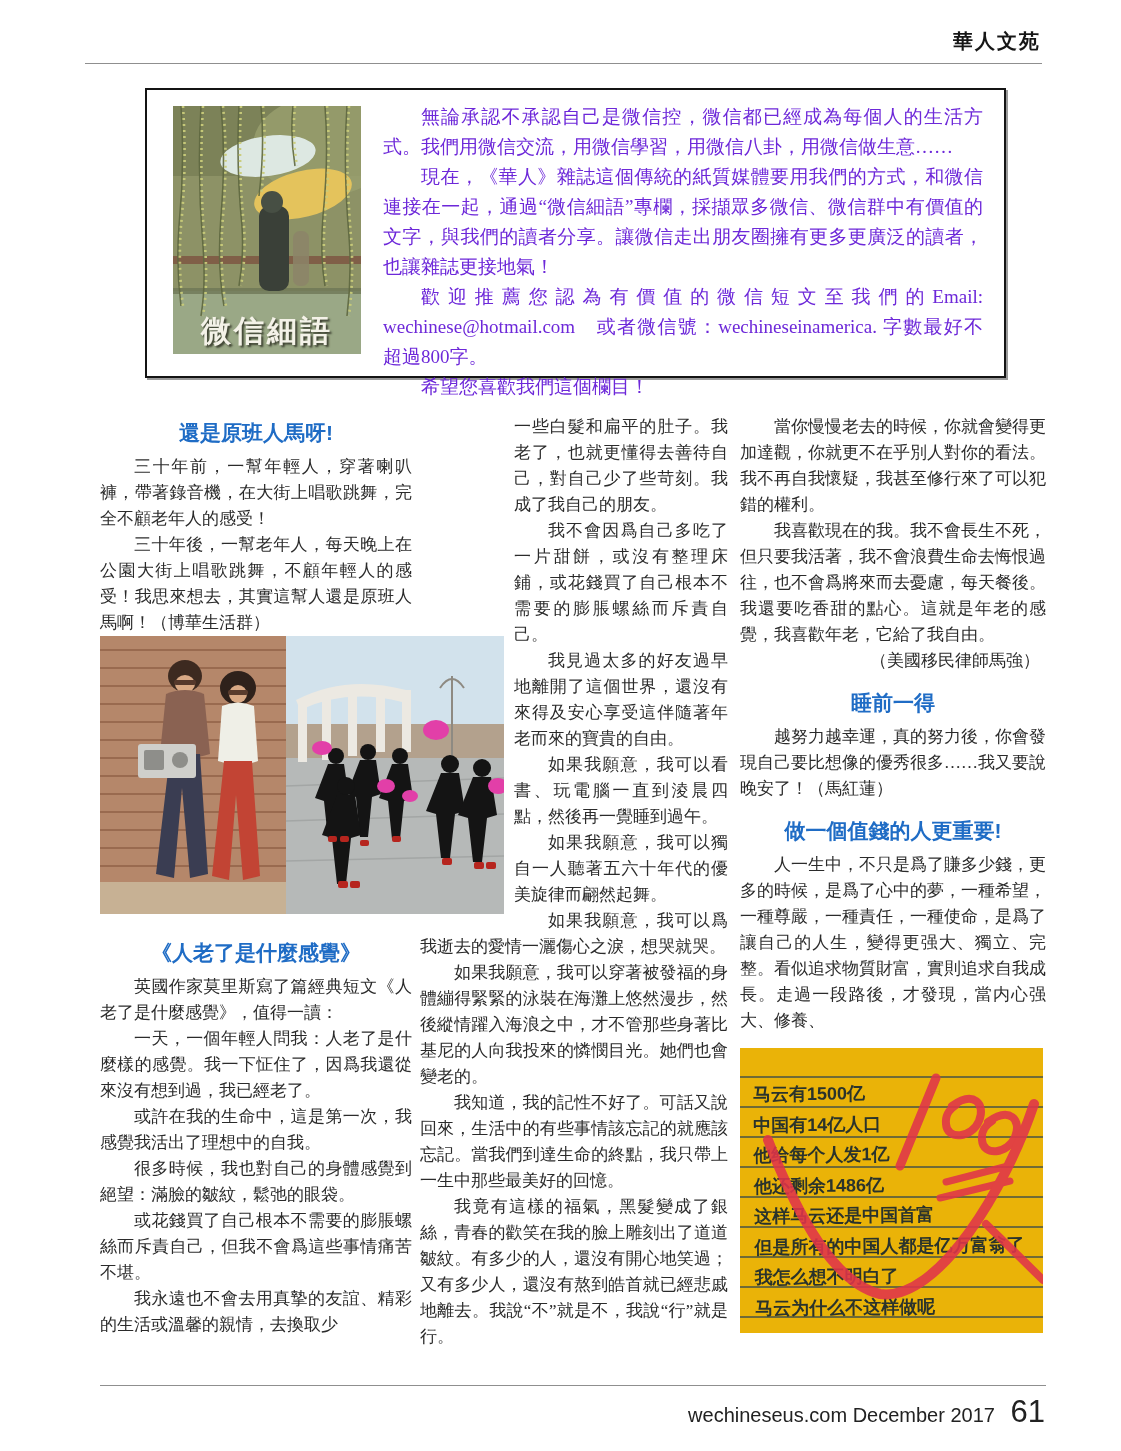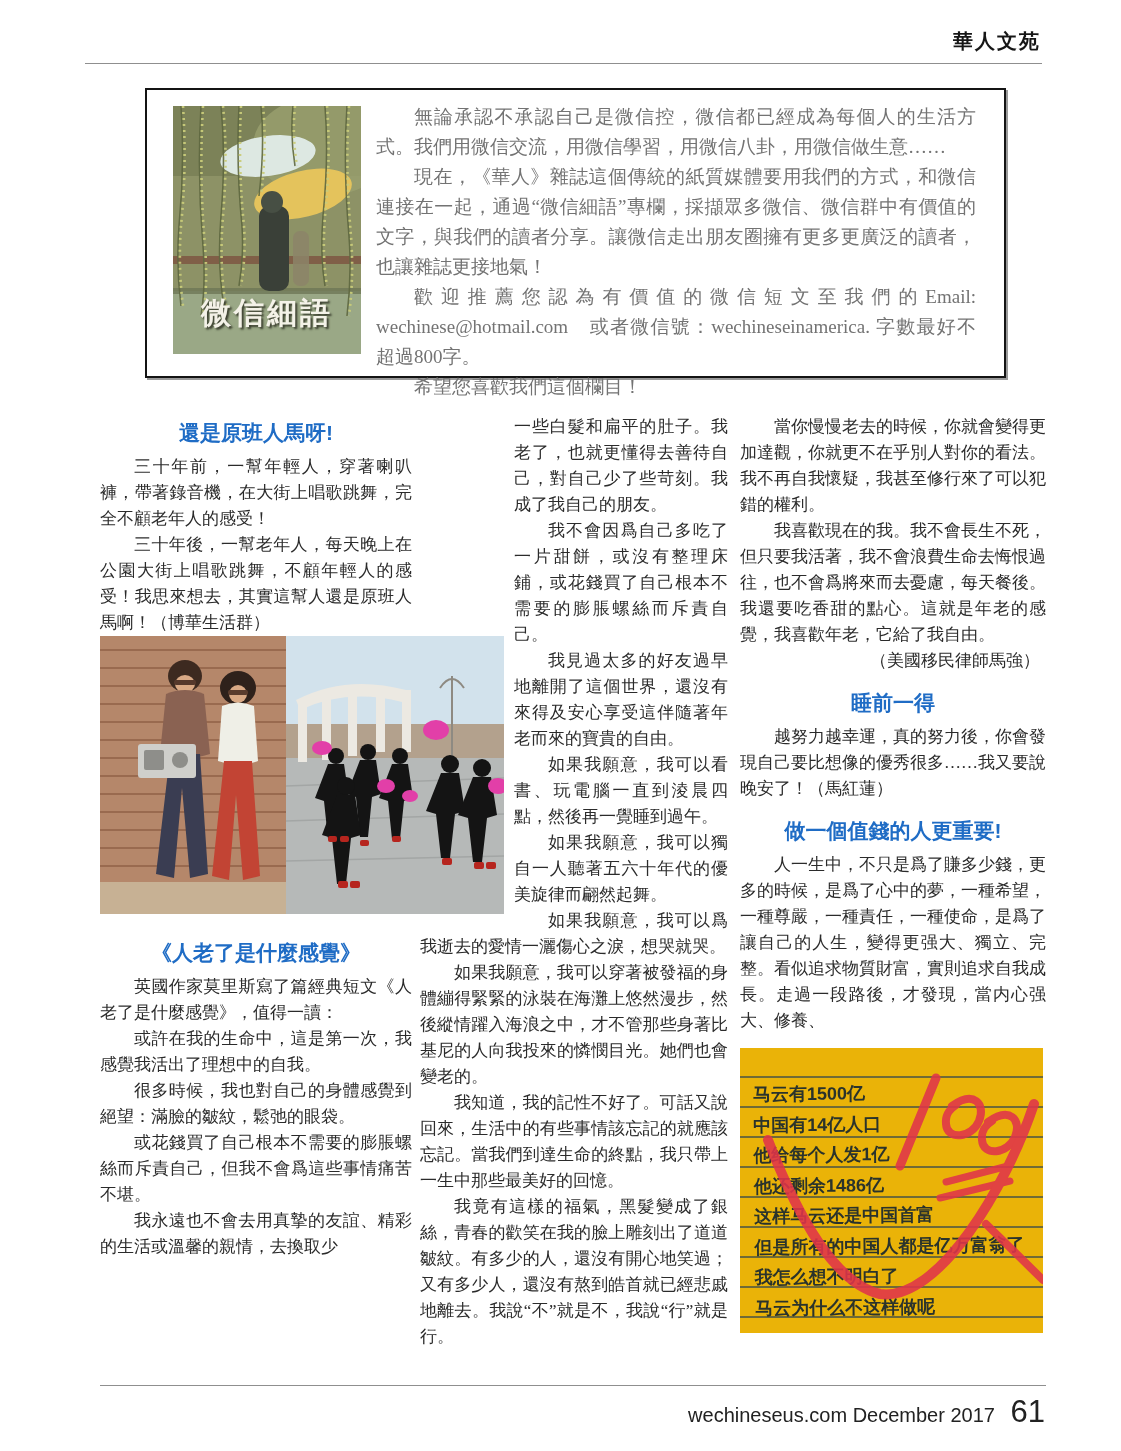--- a/index.html
+++ b/index.html
@@ -6,24 +6,24 @@
   .page{position:relative;width:1121px;height:1451px;background:#fff;overflow:hidden;
         font-family:"Liberation Serif","DejaVu Serif",serif;color:#2b2b2b;}
   
   .section-label{position:absolute;top:28px;right:80px;font-family:"Liberation Sans",sans-serif;
         font-weight:bold;font-size:20px;letter-spacing:2px;color:#161616;}
   .header-rule{position:absolute;top:63px;left:85px;width:957px;height:0;border-top:1.5px solid #8f8f8f;}
   
   .intro-box{position:absolute;left:145px;top:88px;width:857px;height:286px;border:2px solid #141414;
         box-shadow:2px 2px 0 #9a9a9a;background:#fff;}
   .intro-photo{position:absolute;left:26px;top:16px;width:188px;height:248px;overflow:hidden;background:#8e9468;}
-  .intro-photo-label{position:absolute;left:0;right:0;bottom:20px;text-align:center;color:#f4f2e8;
+  .intro-photo-label{position:absolute;left:0;right:0;bottom:2px;text-align:center;color:#f4f2e8;
         font-weight:bold;font-size:30px;letter-spacing:3px;text-shadow:2px 2px 2px #3c4030;}
-  .intro-text{position:absolute;left:229px;top:12px;width:600px;font-size:19px;line-height:30px;
-        color:#737373;text-align:justify;}
+  .intro-text{position:absolute;left:236px;top:12px;width:600px;font-size:19px;line-height:30px;
+        color:#6d28d9;text-align:justify;}
   .intro-text p{margin:0;text-indent:2em;font-style:normal;}
   
   .col{position:absolute;font-size:17px;line-height:26px;text-align:justify;margin-top:12px;}
   .col p{margin:0;text-indent:2em;}
   .col p.noindent{text-indent:0;}
   .blue-head{font-family:"Liberation Sans",sans-serif;font-weight:bold;color:#1f6cc5;
         font-size:21px;text-align:center;text-indent:0 !important;margin:0 0 8px 0;}
   .col1a{left:100px;top:408px;width:312px;}
   .col1b{left:100px;top:928px;width:312px;height:460px;overflow:hidden;}
   .col2{left:420px;top:402px;width:308px;height:986px;overflow:hidden;}
@@ -194,20 +194,21 @@
             <ellipse cx="398" cy="150" rx="10" ry="8"></ellipse>
           <ellipse cx="310" cy="160" rx="8" ry="6"></ellipse>
         </g>
       </g>
     </svg>
   </div>
 
   <div class="col col1b">
     <h2 class="blue-head">《人老了是什麼感覺》</h2>
     <p>英國作家莫里斯寫了篇經典短文《人老了是什麼感覺》，值得一讀：</p>
+    <p>一天，一個年輕人問我：人老了是什麼樣的感覺。我一下怔住了，因爲我還從來沒有想到過，我已經老了。</p>
     <p>或許在我的生命中，這是第一次，我感覺我活出了理想中的自我。</p>
     <p>很多時候，我也對自己的身體感覺到絕望：滿臉的皺紋，鬆弛的眼袋。</p>
     <p>或花錢買了自己根本不需要的膨脹螺絲而斥責自己，但我不會爲這些事情痛苦不堪。</p>
     <p>我永遠也不會去用真摯的友誼、精彩的生活或溫馨的親情，去換取少</p>
   </div>
 
   <div class="col col2">
     <div class="photo-spacer"></div>
     <p class="noindent">一些白髮和扁平的肚子。我老了，也就更懂得去善待自己，對自己少了些苛刻。我成了我自己的朋友。</p>
     <p>我不會因爲自己多吃了一片甜餅，或沒有整理床鋪，或花錢買了自己根本不需要的膨脹螺絲而斥責自己。</p>

